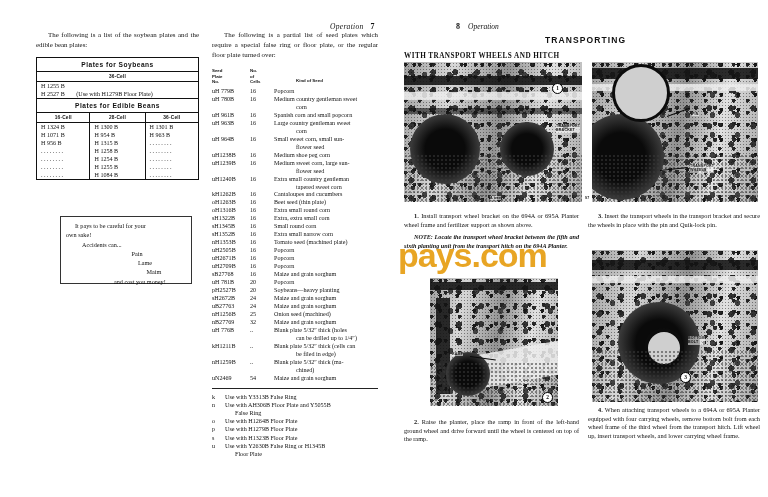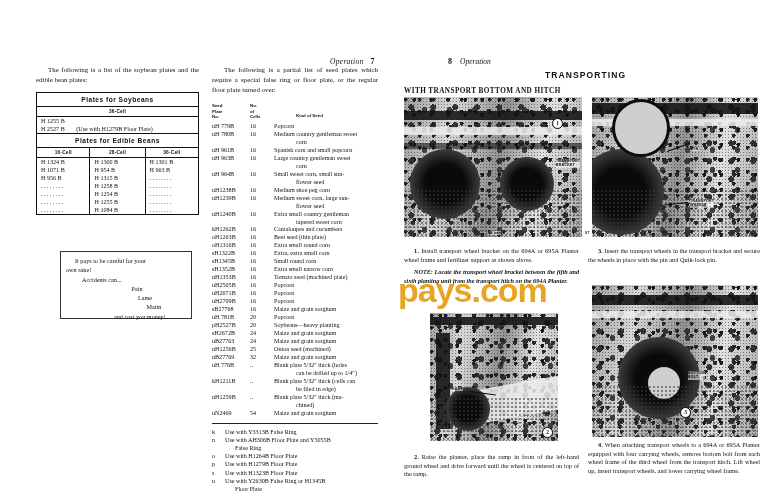--- a/index.html
+++ b/index.html
@@ -4,21 +4,21 @@
 <style>
   html,body{margin:0;padding:0;}
   body{
     width:768px;height:497px;
     background:#ffffff;
     font-family:"Liberation Serif", serif;
     color:#111;
     overflow:hidden;
     position:relative;
   }
-  .page{position:absolute;top:0;left:0;width:768px;height:385px;margin-top:35px;}
+  .page{position:absolute;top:0;left:0;width:768px;height:385px;}
 
   
   .left-page{position:absolute;left:0;top:0;width:392px;height:497px;background:#fff;}
   .right-page{position:absolute;left:392px;top:0;width:376px;height:497px;background:#fff;}
   .gutter{position:absolute;left:391px;top:0;width:2px;height:497px;background:#f2f2f2;}
 
   
   .pg-head{position:absolute;font-family:"Liberation Serif",serif;}
   .head-right{left:330px;top:22px;font-size:7.5px;font-style:italic;letter-spacing:.3px;}
   .head-right b{font-style:normal;font-weight:bold;margin-left:7px;font-size:8px;}
@@ -441,27 +441,27 @@
           </div>
           <div class="noterow">
             <div class="k">u</div>
             <div class="t">Use with Y2630B False Ring or H1345B<span class="cont">Floor Plate</span></div>
           </div>
         </div>
     </div>
   </div>
 
   <div class="right-page">
-    <div class="pg-head head-left" style="left:12px;padding-left:44px;">
+    <div class="pg-head head-left" style="left:20px;padding-left:44px;">
       <span class="num">8</span><span class="it">Operation</span>
     </div>
   </div>
 
   <div class="sect-title">TRANSPORTING</div>
-  <div class="sub-head2">WITH TRANSPORT BOTTOM AND HITCH</div>
+  <div class="sub-head2">WITH TRANSPORT WHEELS AND HITCH</div>
 
   <div class="photo" style="left:404px;top:62px;width:178px;height:140px;">
     <div class="ph-noise"></div>
     <div class="ph-dots"></div>
     <div class="ph-band" style="left:0;top:14px;width:178px;height:9px;"></div>
     <div class="ph-band" style="left:0;top:46px;width:178px;height:6px;opacity:.6;"></div>
     <div class="ph-lband" style="left:0;top:30px;width:178px;height:8px;"></div>
     <div class="ph-dark" style="left:6px;top:52px;width:70px;height:70px;"></div>
     <div class="ph-dark" style="left:96px;top:60px;width:54px;height:54px;"></div>
     <div class="ph-grass"></div>

